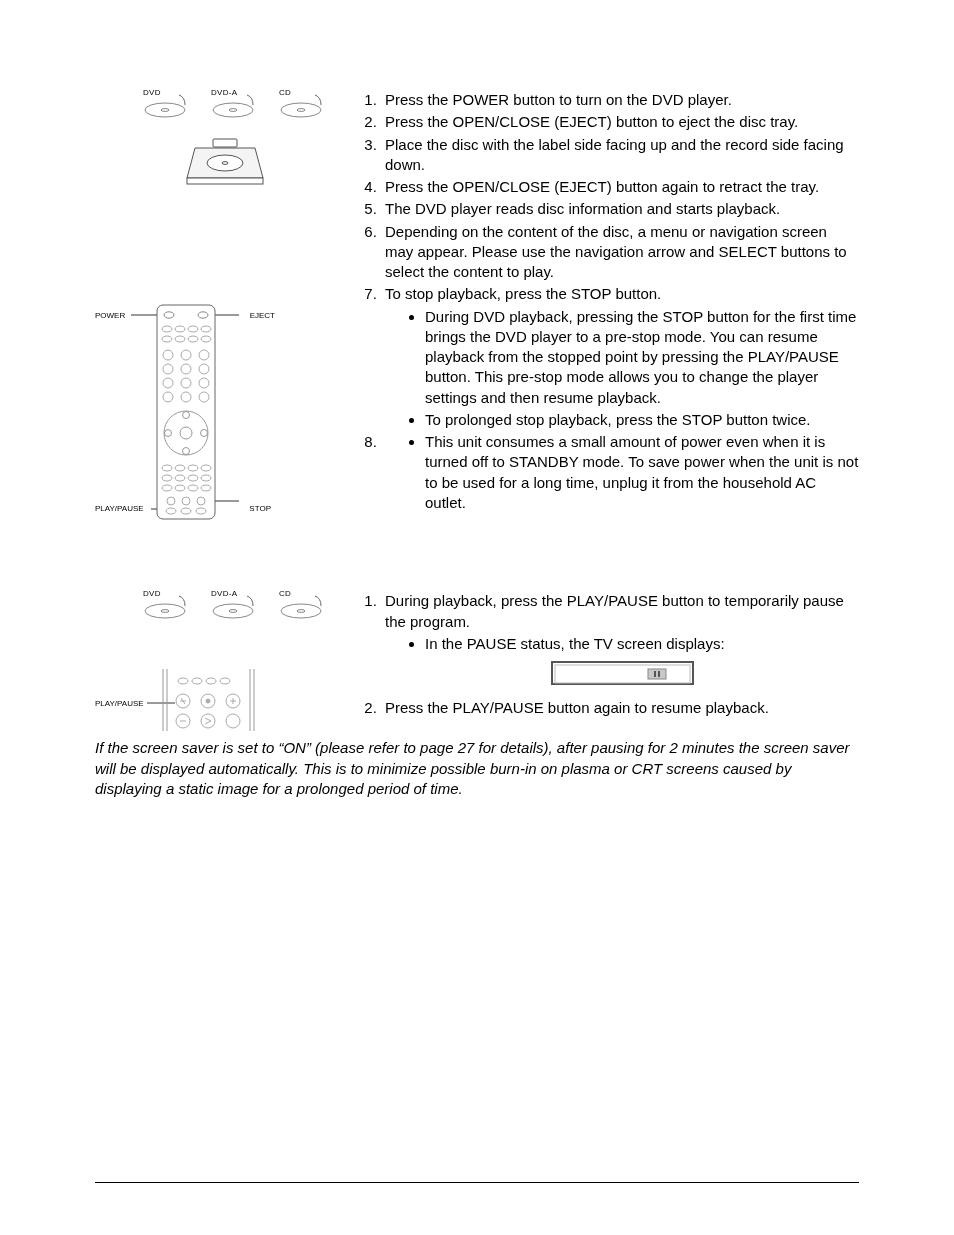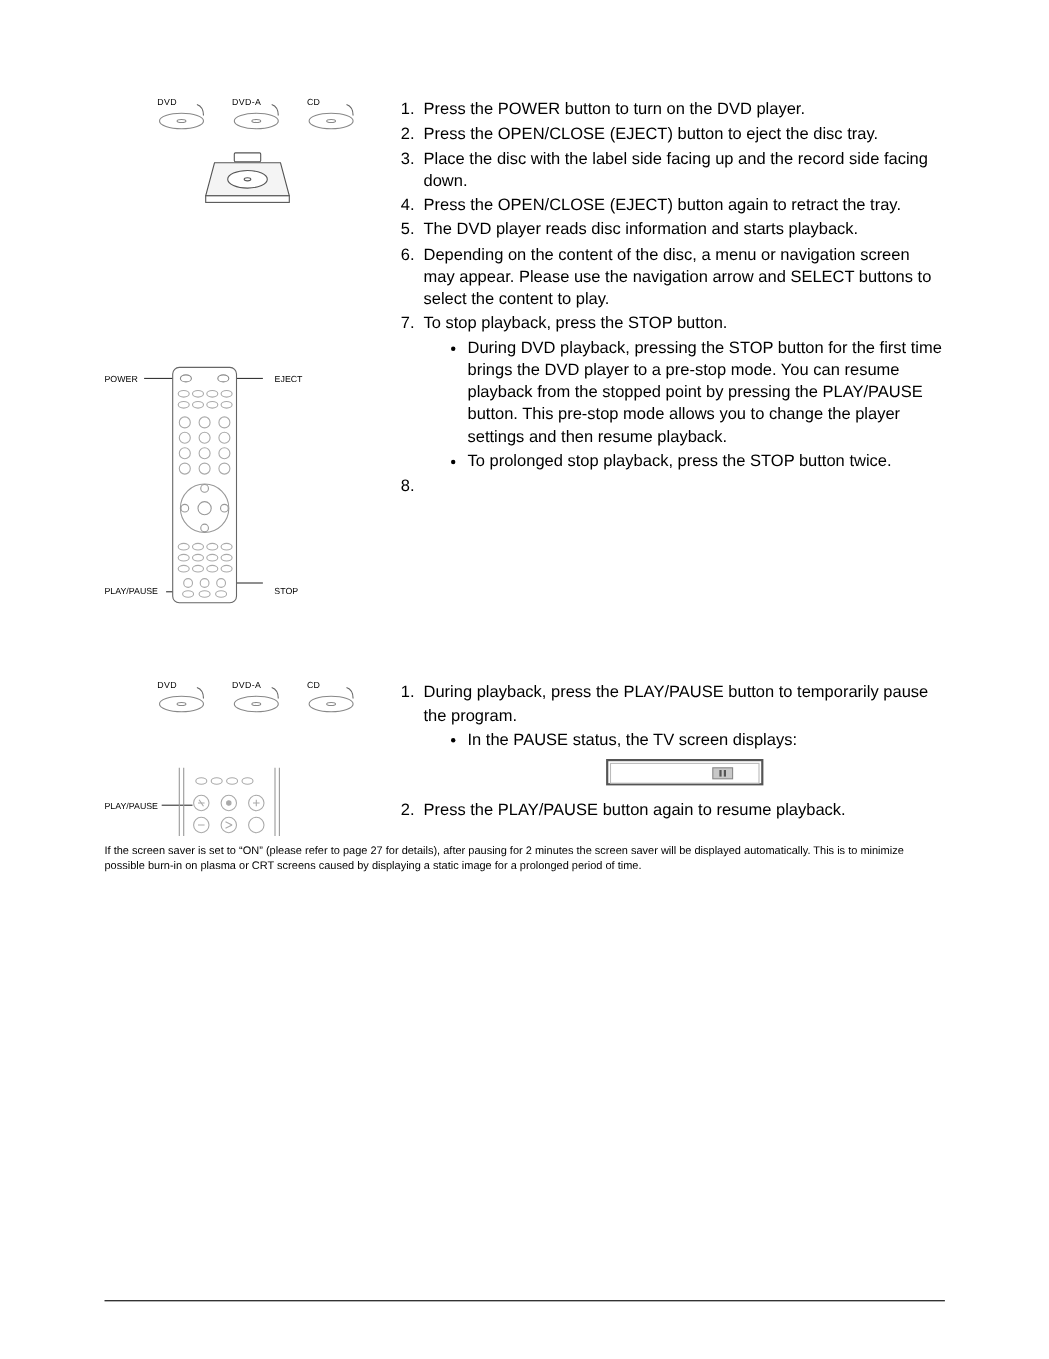--- a/index.html
+++ b/index.html
@@ -46,21 +46,20 @@
   .tray-diagram {
     width: 80px;
     margin-left: 90px;
     margin-bottom: 40px;
   }
 
   .remote-block {
     position: relative;
     width: 180px;
     height: 220px;
-    margin-top: 28px;
   }
   .remote-label {
     font-size: 8px;
     position: absolute;
   }
 
   .player-block {
     position: relative;
     width: 180px;
     height: 75px;
@@ -96,21 +95,22 @@
   .notes-header {
     border: 1px solid #000;
     background: #c0c0c0;
     padding: 4px 4px 3px 4px;
     font-size: 19px;
     margin-top: 34px;
     margin-bottom: 18px;
   }
 
   .notes-body {
-    font-size: 10px;
+    font-size: 15px;
+    font-style: italic;
   }
 
   .bottom-rule {
     position: absolute;
     left: 95px;
     right: 95px;
     bottom: 52px;
     border-top: 1px solid #000;
   }
 
@@ -253,20 +253,23 @@
         <li><span>Press the OPEN/CLOSE (EJECT) button again to retract the tray.</span></li>
         <li><span>The DVD player reads disc information and starts playback.</span></li>
         <li><span>Depending on the content of the disc, a menu or navigation screen may appear.  Please use the navigation arrow and SELECT buttons to select the content to play.</span></li>
         <li><span>To stop playback, press the STOP button.</span>
           <ul class="bullets">
             <li><span>During DVD playback, pressing the STOP button for the first time brings the DVD player to a pre-stop mode.  You can resume playback from the stopped point by pressing the PLAY/PAUSE button.  This pre-stop mode allows you to change the player settings and then resume playback.</span></li>
             <li><span>To prolonged stop playback, press the STOP button twice.</span></li>
           </ul>
         </li>
         <li>
+          <ul class="bullets">
+            <li><span>This unit consumes a small amount of power even when it is turned off to STANDBY mode.  To save power when the unit is not to be used for a long time, unplug it from the household AC outlet.</span></li>
+          </ul>
         </li>
       </ol>
     </div>
   </div>
 
   <div class="section-gap"></div>
 
   <div class="content-row">
     <div class="side-col">
 

